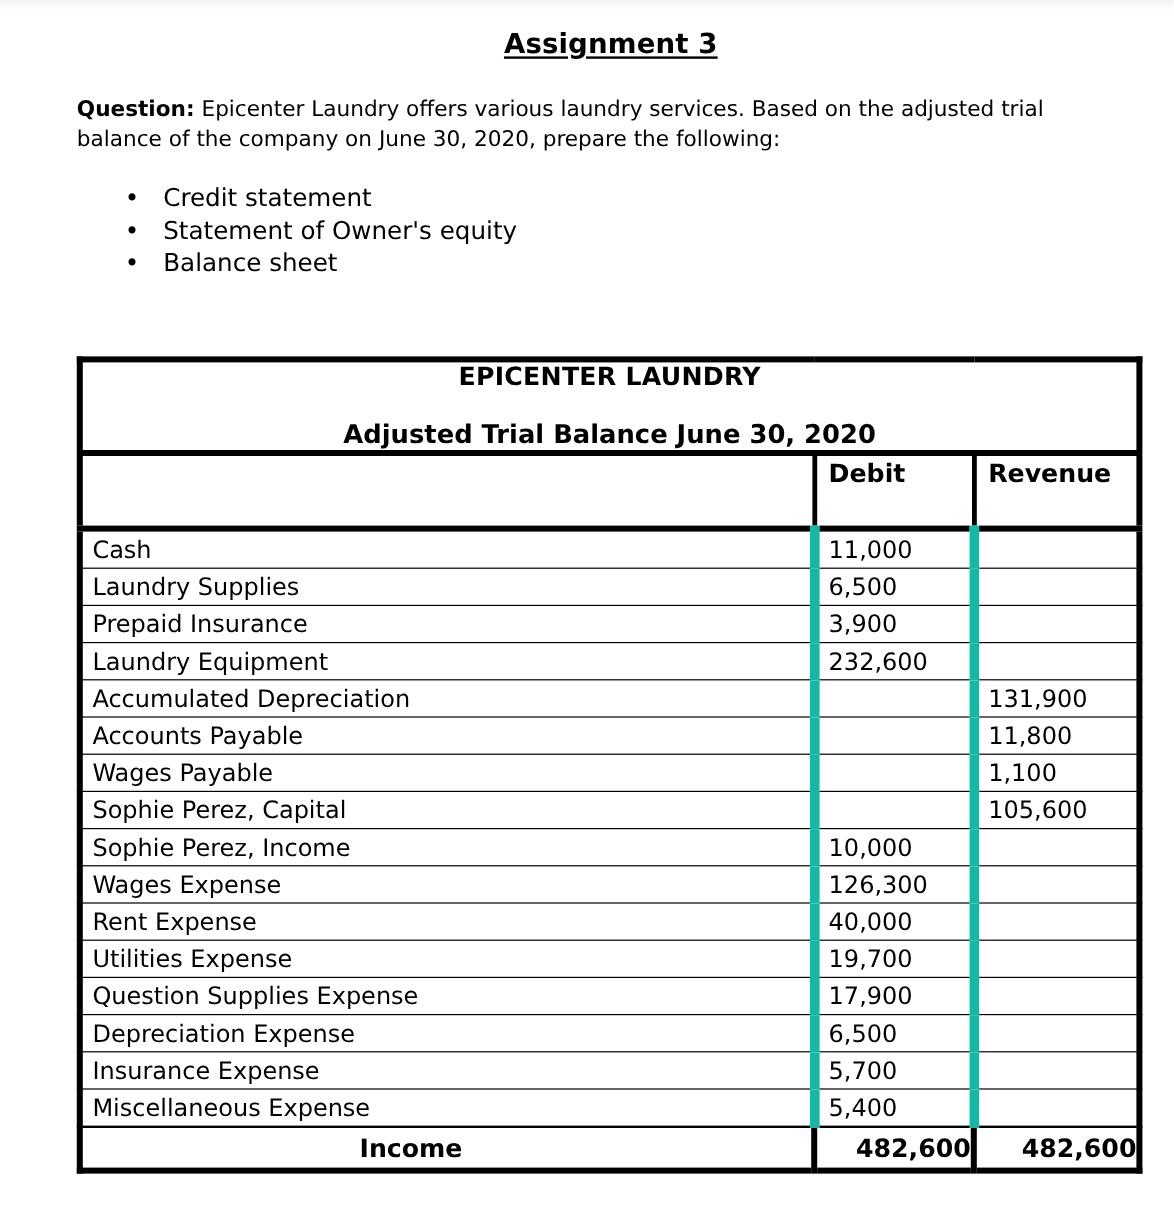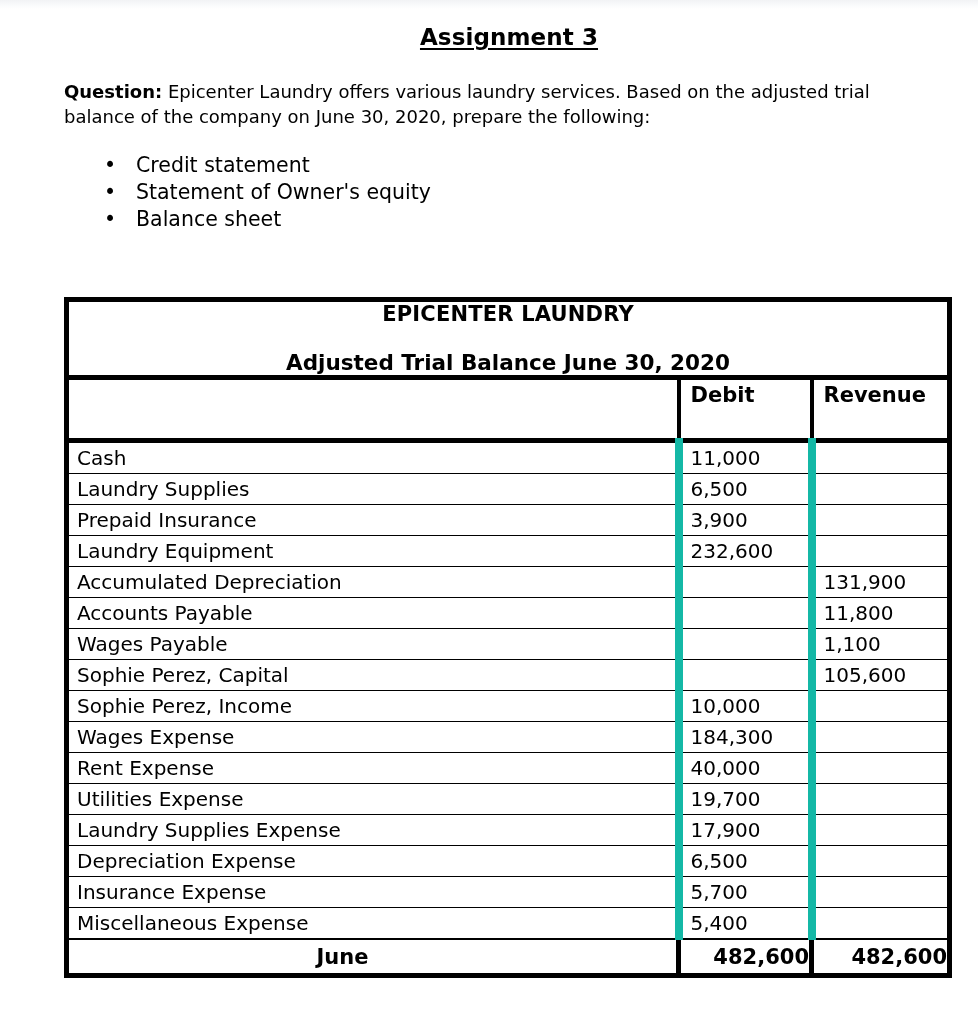--- a/index.html
+++ b/index.html
@@ -253,56 +253,56 @@
           <td class="d-debit"></td>
           <td class="d-credit">105,600</td>
         </tr>
         <tr class="tb-row">
           <td class="d-desc">Sophie Perez, Income</td>
           <td class="d-debit">10,000</td>
           <td class="d-credit"></td>
         </tr>
         <tr class="tb-row">
           <td class="d-desc">Wages Expense</td>
-          <td class="d-debit">184,300</td>
+          <td class="d-debit">126,300</td>
           <td class="d-credit"></td>
         </tr>
         <tr class="tb-row">
           <td class="d-desc">Rent Expense</td>
           <td class="d-debit">40,000</td>
           <td class="d-credit"></td>
         </tr>
         <tr class="tb-row">
           <td class="d-desc">Utilities Expense</td>
           <td class="d-debit">19,700</td>
           <td class="d-credit"></td>
         </tr>
         <tr class="tb-row">
-          <td class="d-desc">Laundry Supplies Expense</td>
+          <td class="d-desc">Question Supplies Expense</td>
           <td class="d-debit">17,900</td>
           <td class="d-credit"></td>
         </tr>
         <tr class="tb-row">
           <td class="d-desc">Depreciation Expense</td>
           <td class="d-debit">6,500</td>
           <td class="d-credit"></td>
         </tr>
         <tr class="tb-row">
           <td class="d-desc">Insurance Expense</td>
           <td class="d-debit">5,700</td>
           <td class="d-credit"></td>
         </tr>
         <tr class="tb-row">
           <td class="d-desc">Miscellaneous Expense</td>
           <td class="d-debit">5,400</td>
           <td class="d-credit"></td>
         </tr>
 
         <tr class="tb-total">
-          <td class="t-label">June</td>
+          <td class="t-label">Income</td>
           <td class="t-debit">482,600</td>
           <td class="t-credit">482,600</td>
         </tr>
       </tbody>
     </table>
   </div>
 
 </div>
 
 </body></html>

